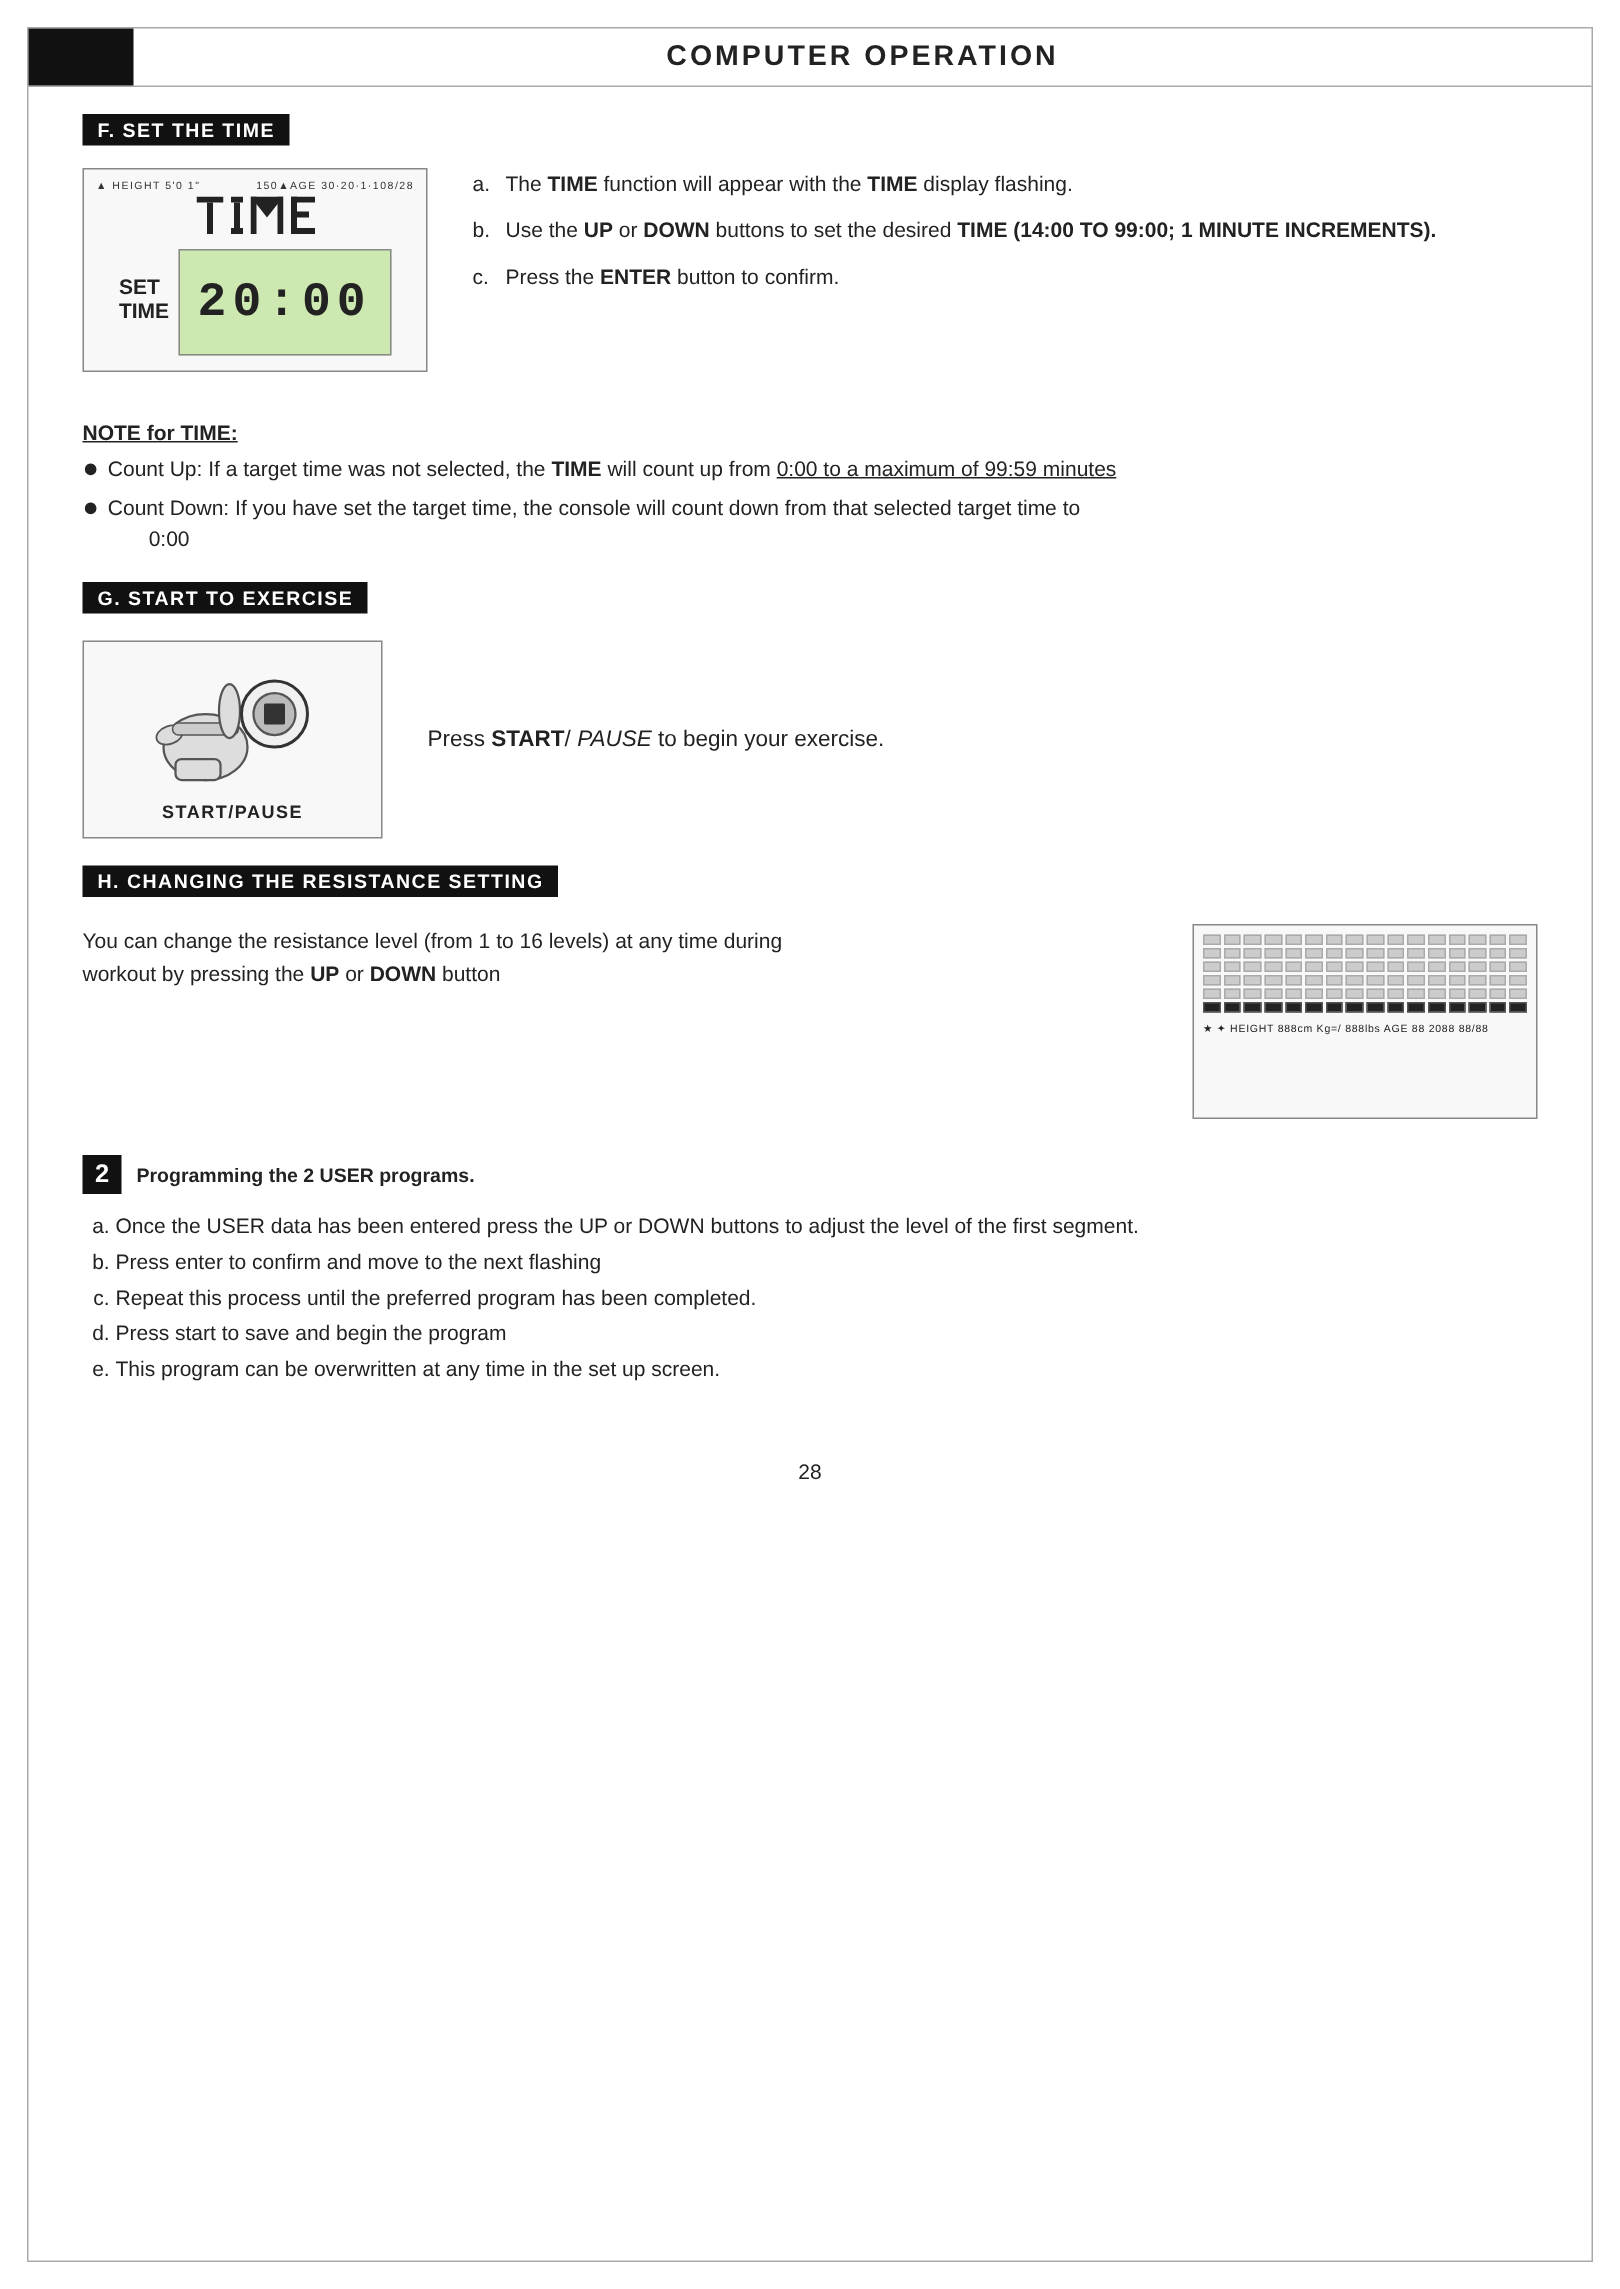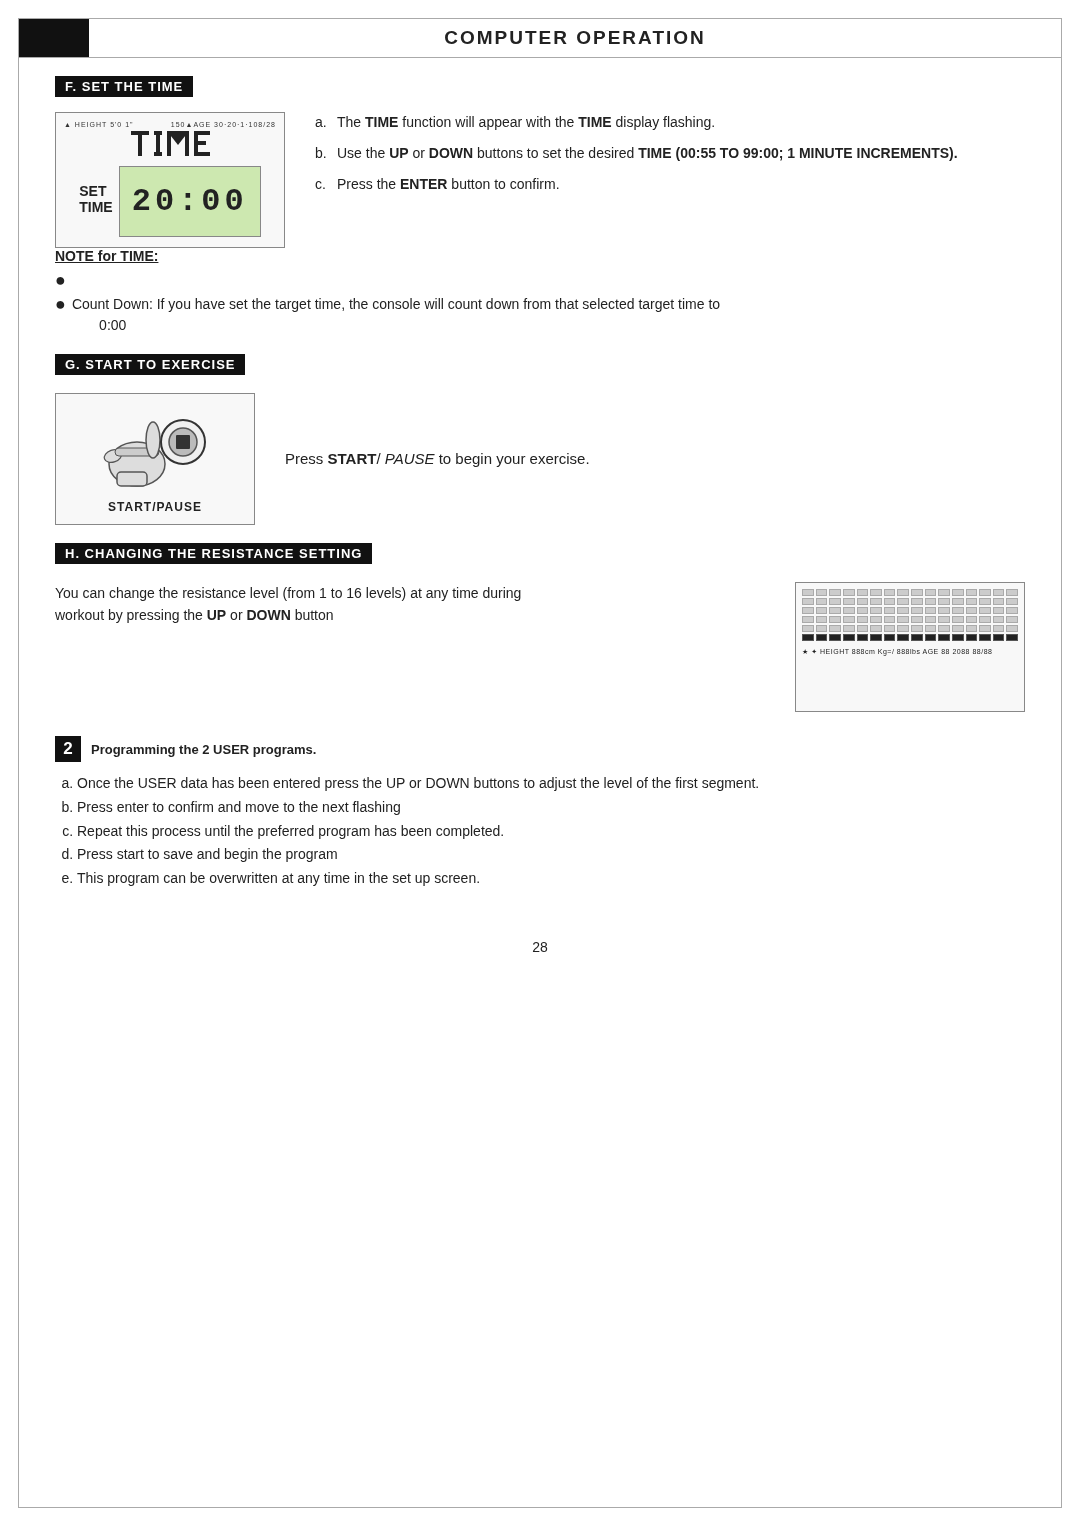--- a/index.html
+++ b/index.html
@@ -112,20 +112,21 @@
       font-size: 14px;
       line-height: 1.5;
     }
     .instruction-letter {
       font-weight: normal;
       min-width: 14px;
     }
     
     .note-section {
       margin-bottom: 18px;
+      margin-top: 32px;
     }
     .note-header {
       font-weight: bold;
       font-size: 14px;
       margin-bottom: 6px;
       text-decoration: underline;
     }
     .note-bullet {
       display: flex;
       align-items: flex-start;
@@ -310,34 +311,35 @@
           </div>
         </div>
 
         <div class="set-time-instructions">
           <div class="instruction-item">
             <span class="instruction-letter">a.</span>
             <span>The <strong>TIME</strong> function will appear with the <strong>TIME</strong> display flashing.</span>
           </div>
           <div class="instruction-item">
             <span class="instruction-letter">b.</span>
-            <span>Use the <strong>UP</strong> or <strong>DOWN</strong> buttons to set the desired <strong>TIME (00:55  TO 99:00;  1 MINUTE INCREMENTS).</strong></span>
+            <span>Use the <strong>UP</strong> or <strong>DOWN</strong> buttons to set the desired <strong>TIME (14:00  TO 99:00;  1 MINUTE INCREMENTS).</strong></span>
           </div>
           <div class="instruction-item">
             <span class="instruction-letter">c.</span>
             <span>Press the <strong>ENTER</strong> button to confirm.</span>
           </div>
         </div>
       </div>
 
       
       <div class="note-section">
         <div class="note-header">NOTE for TIME:</div>
         <div class="note-bullet">
           <span class="bullet-dot">●</span>
+          <span>Count Up: If a target time was not selected, the <strong>TIME</strong> will count up from <span class="underlined">0:00 to a maximum of 99:59 minutes</span></span>
         </div>
         <div class="note-bullet">
           <span class="bullet-dot">●</span>
           <span>Count Down: If you have  set the target time, the console will count down  from  that selected target time to<br>&nbsp;&nbsp;&nbsp;&nbsp;&nbsp;&nbsp;&nbsp;0:00</span>
         </div>
       </div>
     </div>
 
     <div class="start-section">
       <div class="section-header">G. START TO EXERCISE</div>

